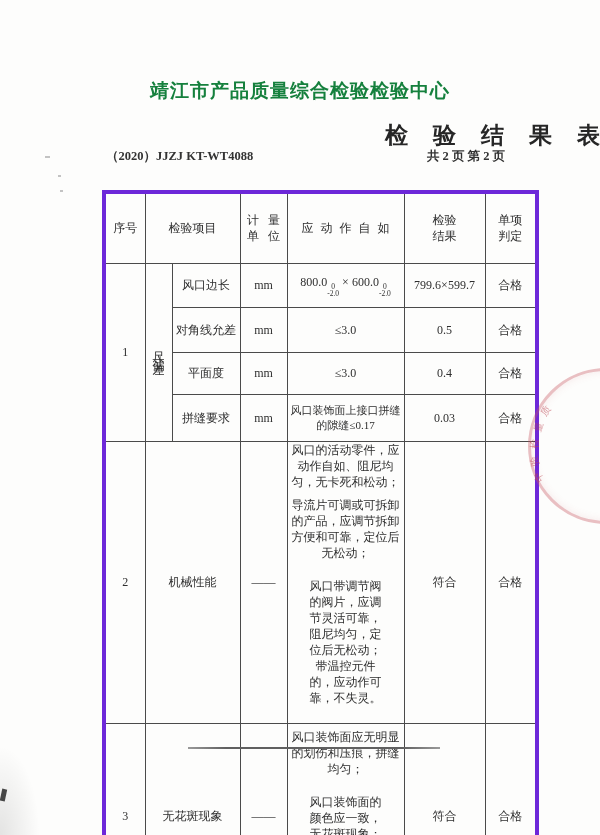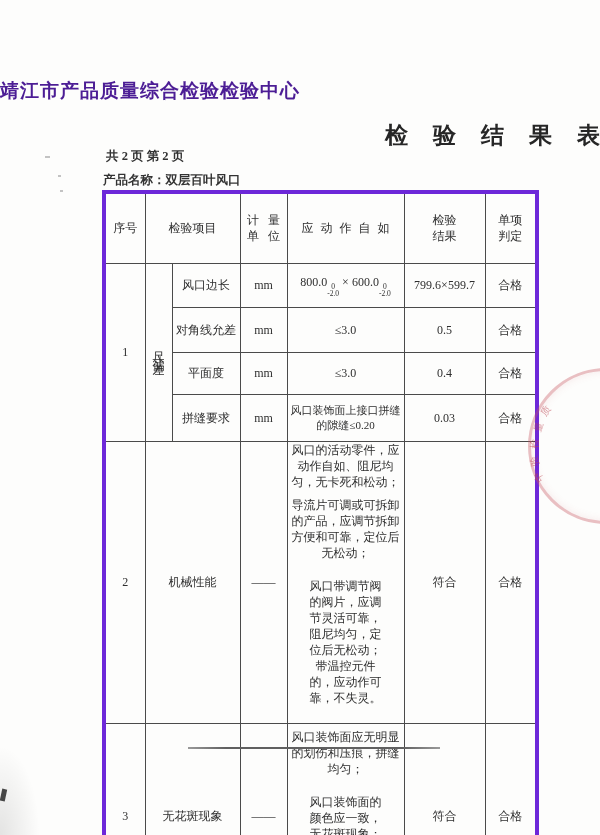--- a/index.html
+++ b/index.html
@@ -8,22 +8,22 @@
     width:600px;height:835px;
     margin:0 auto;
     background:#fdfdfc;
     overflow:hidden;
     font-family:"Liberation Serif","DejaVu Serif",serif;
     color:#2e2e2e;
   }
   
   .org-title{
     position:absolute;top:78px;left:0;width:100%;
-    font-size:19px;font-weight:bold;
-    letter-spacing:1px;color:#4c1d95;
+    text-align:center;font-size:19px;font-weight:bold;
+    letter-spacing:1px;color:#15803d;
   }
   .doc-title{
     position:absolute;top:112px;left:0;width:100%;
     text-align:right;font-size:23px;font-weight:bold;color:#262626;margin-top:8px;
   }
   .doc-title span{letter-spacing:25px;margin-right:-25px;}
   .meta-row{
     position:absolute;top:148px;left:106px;width:399px;
     display:flex;justify-content:space-between;
     font-size:12.5px;font-weight:bold;color:#333;
@@ -98,23 +98,23 @@
 </head>
 <body>
 
 <div class="page">
 
   <div class="org-title">靖江市产品质量综合检验检验中心</div>
   <div class="doc-title">
     <span>检验结果表</span>
   </div>
   <div class="meta-row">
+    <span>（2020）JJZJ KT-WT4088</span>
     <span>共 2 页  第 2 页</span>
   </div>
-  <div class="product-row">产品名称：双层百叶风口</div>
 
   <table class="report">
     <colgroup>
       <col style="width:41px">
         <col style="width:27px">
         <col style="width:68px">
       <col style="width:47px">
         <col style="width:117px">
         <col style="width:81px">
         <col style="width:52px">
@@ -172,21 +172,21 @@
     <tr class="h-r1c">
       <td>平面度</td>
       <td>mm</td>
       <td>≤3.0</td>
       <td>0.4</td>
       <td>合格</td>
     </tr>
     <tr class="h-r1d">
       <td>拼缝要求</td>
       <td>mm</td>
-      <td style="font-size:11px;line-height:15px;padding:0 1px;">风口装饰面上接口拼缝的隙缝≤0.20</td>
+      <td style="font-size:11px;line-height:15px;padding:0 1px;">风口装饰面上接口拼缝的隙缝≤0.17</td>
       <td>0.03</td>
       <td>合格</td>
     </tr>
 
     <tr class="h-r2">
       <td>2</td>
       <td colspan="2">机械性能</td>
       <td>——</td>
       <td class="std-left">
         <p>风口的活动零件，应动作自如、阻尼均匀，无卡死和松动；</p>

